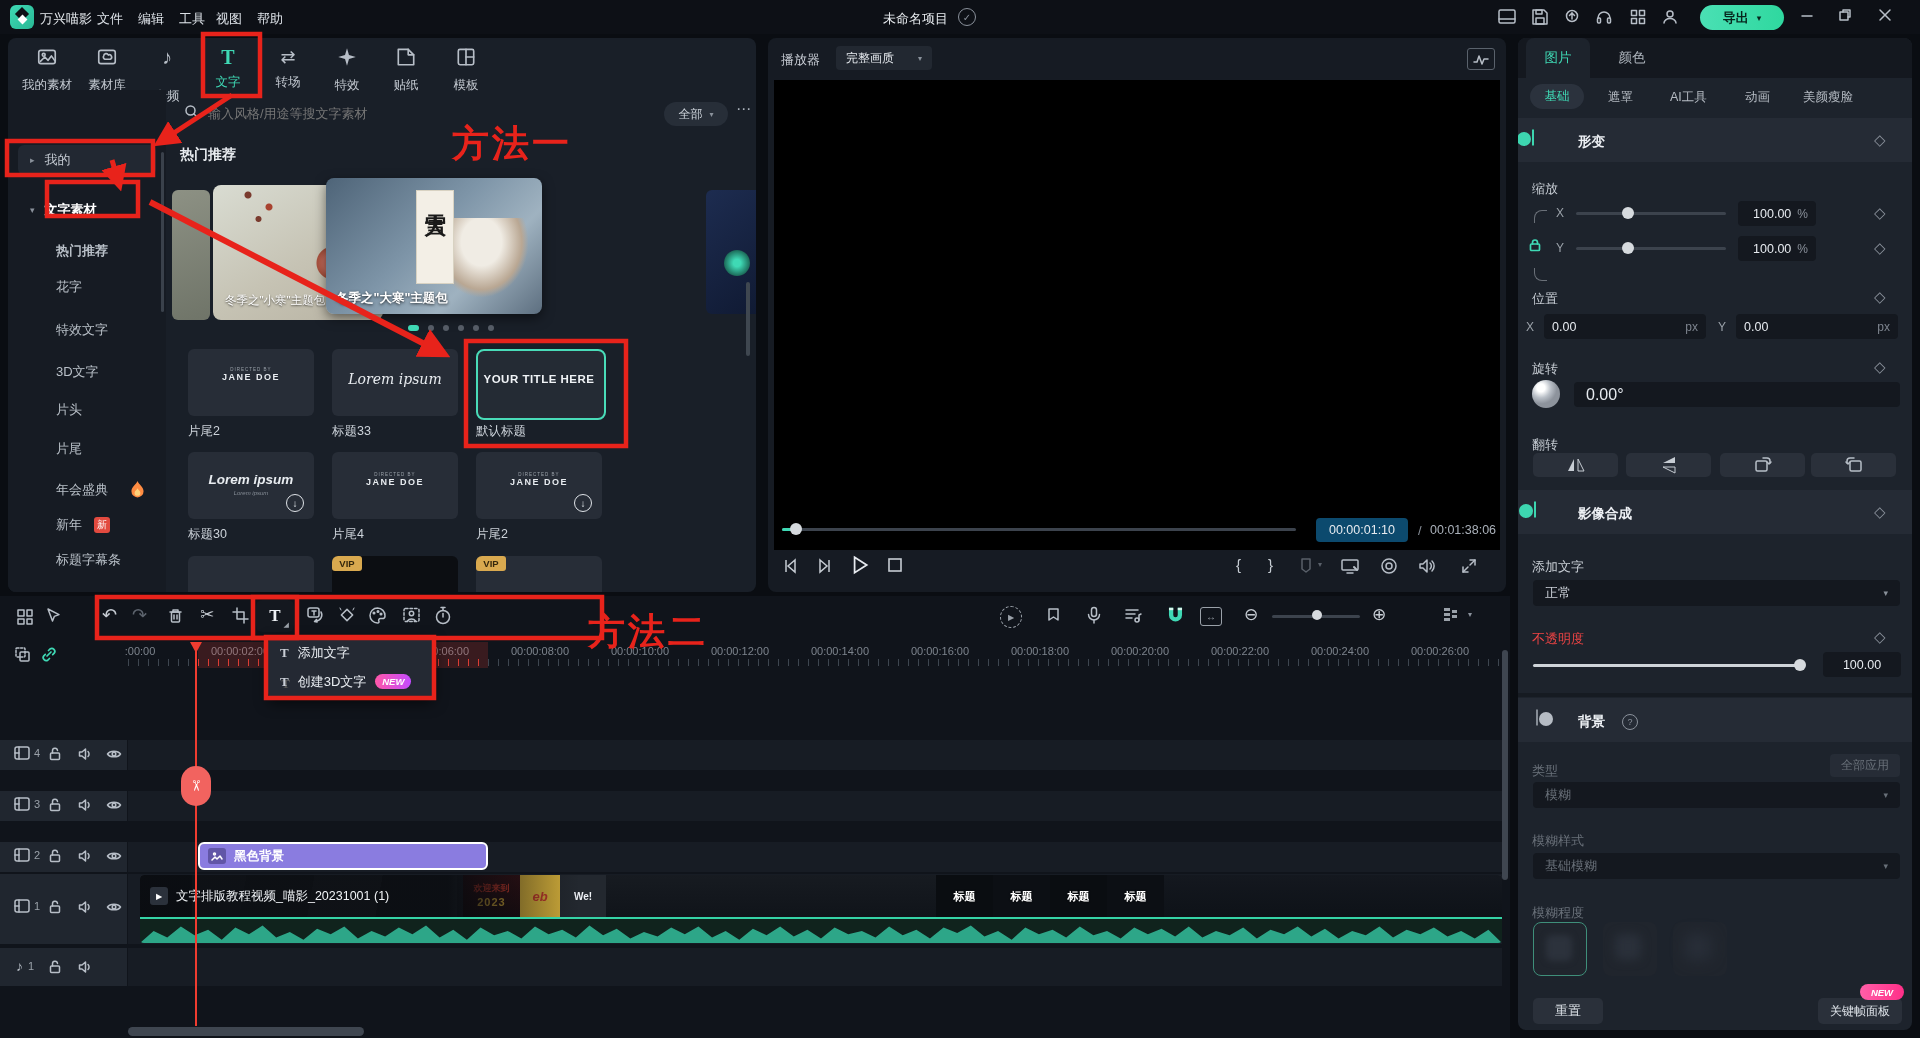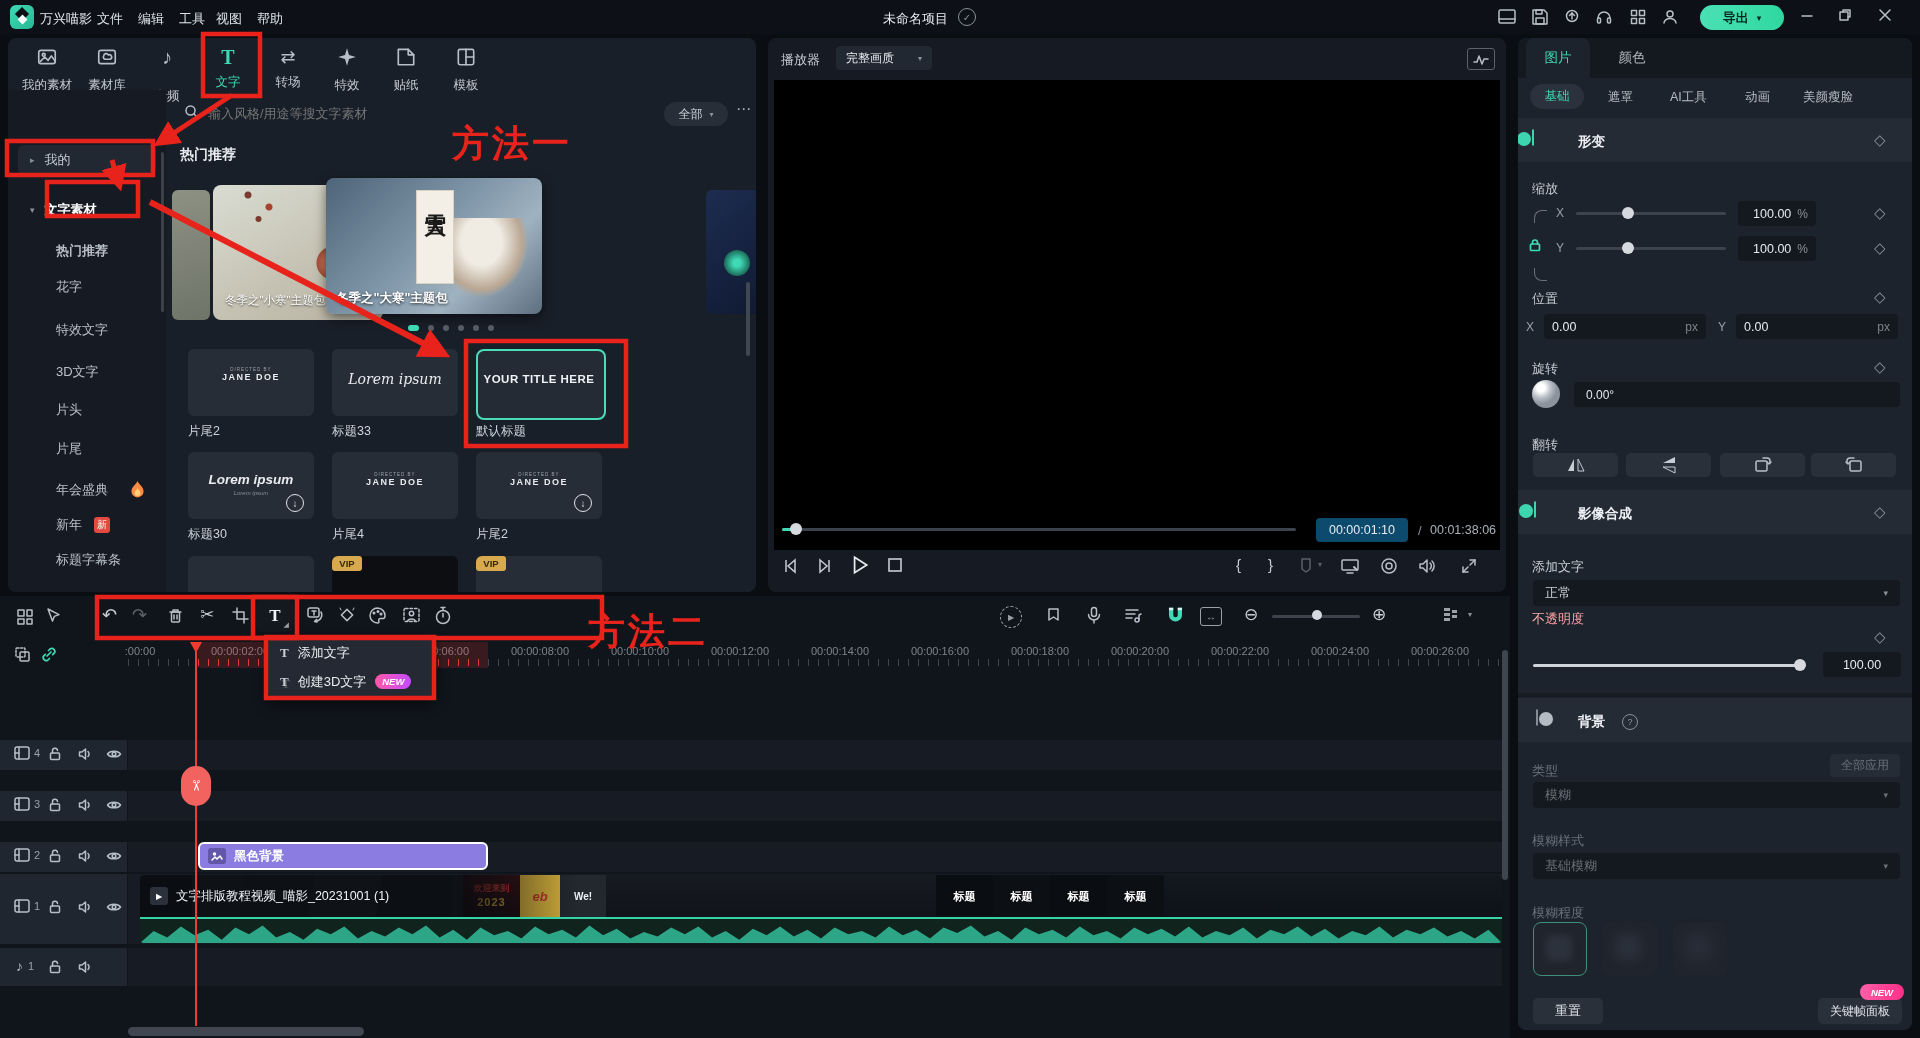--- a/index.html
+++ b/index.html
@@ -383,21 +383,21 @@
   <span class="a" style="left:200px;top:282px;color:#9aa1a9;font-size:12px">Y</span>
   <div class="a f chip" style="left:218px;top:276px;width:162px;height:25px;justify-content:space-between;padding:0 8px;box-sizing:border-box">
     <span style="font-size:12.5px">0.00</span>
     <span style="color:#7d848e;font-size:12px">px</span>
   </div>
 
   <span class="a" style="left:14px;top:322px;color:#c6ccd3">旋转</span>
   <span class="a kf" style="left:356px;top:320px">◇</span>
   <span class="a" style="left:14px;top:342px;width:28px;height:28px;border-radius:50%;background:radial-gradient(circle at 32% 28%,#ffffff 4px,#b9bfc7 10px,#8d939c 16px)"></span>
   <div class="a f chip" style="left:56px;top:344px;width:326px;height:25px;padding-left:12px;box-sizing:border-box">
-    <span style="font-size:12px">0.00°</span>
+    <span style="font-size:16px">0.00°</span>
   </div>
 
   <span class="a" style="left:14px;top:398px;color:#c6ccd3">翻转</span>
   <div class="flipbtn" style="left:15px;top:415px">
       <svg width="18" height="14" viewBox="0 0 18 14">
         <path d="M7 1v12L1 13z" fill="#c6ccd3"></path>
         <path d="M11 1v12l6 0z" fill="none" stroke="#c6ccd3"></path>
       </svg>
     </div>
   <div class="flipbtn" style="left:108px;top:415px">
@@ -425,21 +425,21 @@
   <div class="a" style="left:0;top:452px;width:394px;height:44px;background:#252b35"></div>
   <span class="a tog" style="left:14px;top:464px"></span>
   <span class="a" style="left:60px;top:467px;font-weight:bold;font-size:13.5px;color:#eef1f5">影像合成</span>
   <span class="a kf" style="left:356px;top:465px">◇</span>
 
   <span class="a" style="left:14px;top:520px;color:#c6ccd3">添加文字</span>
   <div class="ddown" style="left:15px;top:542px;width:367px;height:26px;padding:0 12px;box-sizing:border-box;justify-content:space-between">
     <span>正常</span>
     <span style="color:#8a919b;font-size:9px">▾</span>
   </div>
-  <span class="a" style="left:14px;top:572px;color:#fca5a5">不透明度</span>
+  <span class="a" style="left:14px;top:592px;color:#ef4444">不透明度</span>
   <span class="a kf" style="left:356px;top:590px">◇</span>
   <div class="slider" style="left:15px;top:626px;width:270px;background:#cfd4d9"></div>
   <span class="thumbdot" style="left:276px;top:621px"></span>
   <div class="a f chip" style="left:305px;top:614px;width:78px;height:25px;justify-content:center">
     <span style="font-size:12.5px">100.00</span>
   </div>
 
   
   <div class="a" style="left:0;top:655px;width:394px;height:4px;background:#161b22"></div>
   <div class="a" style="left:0;top:660px;width:394px;height:44px;background:#252b35"></div>

